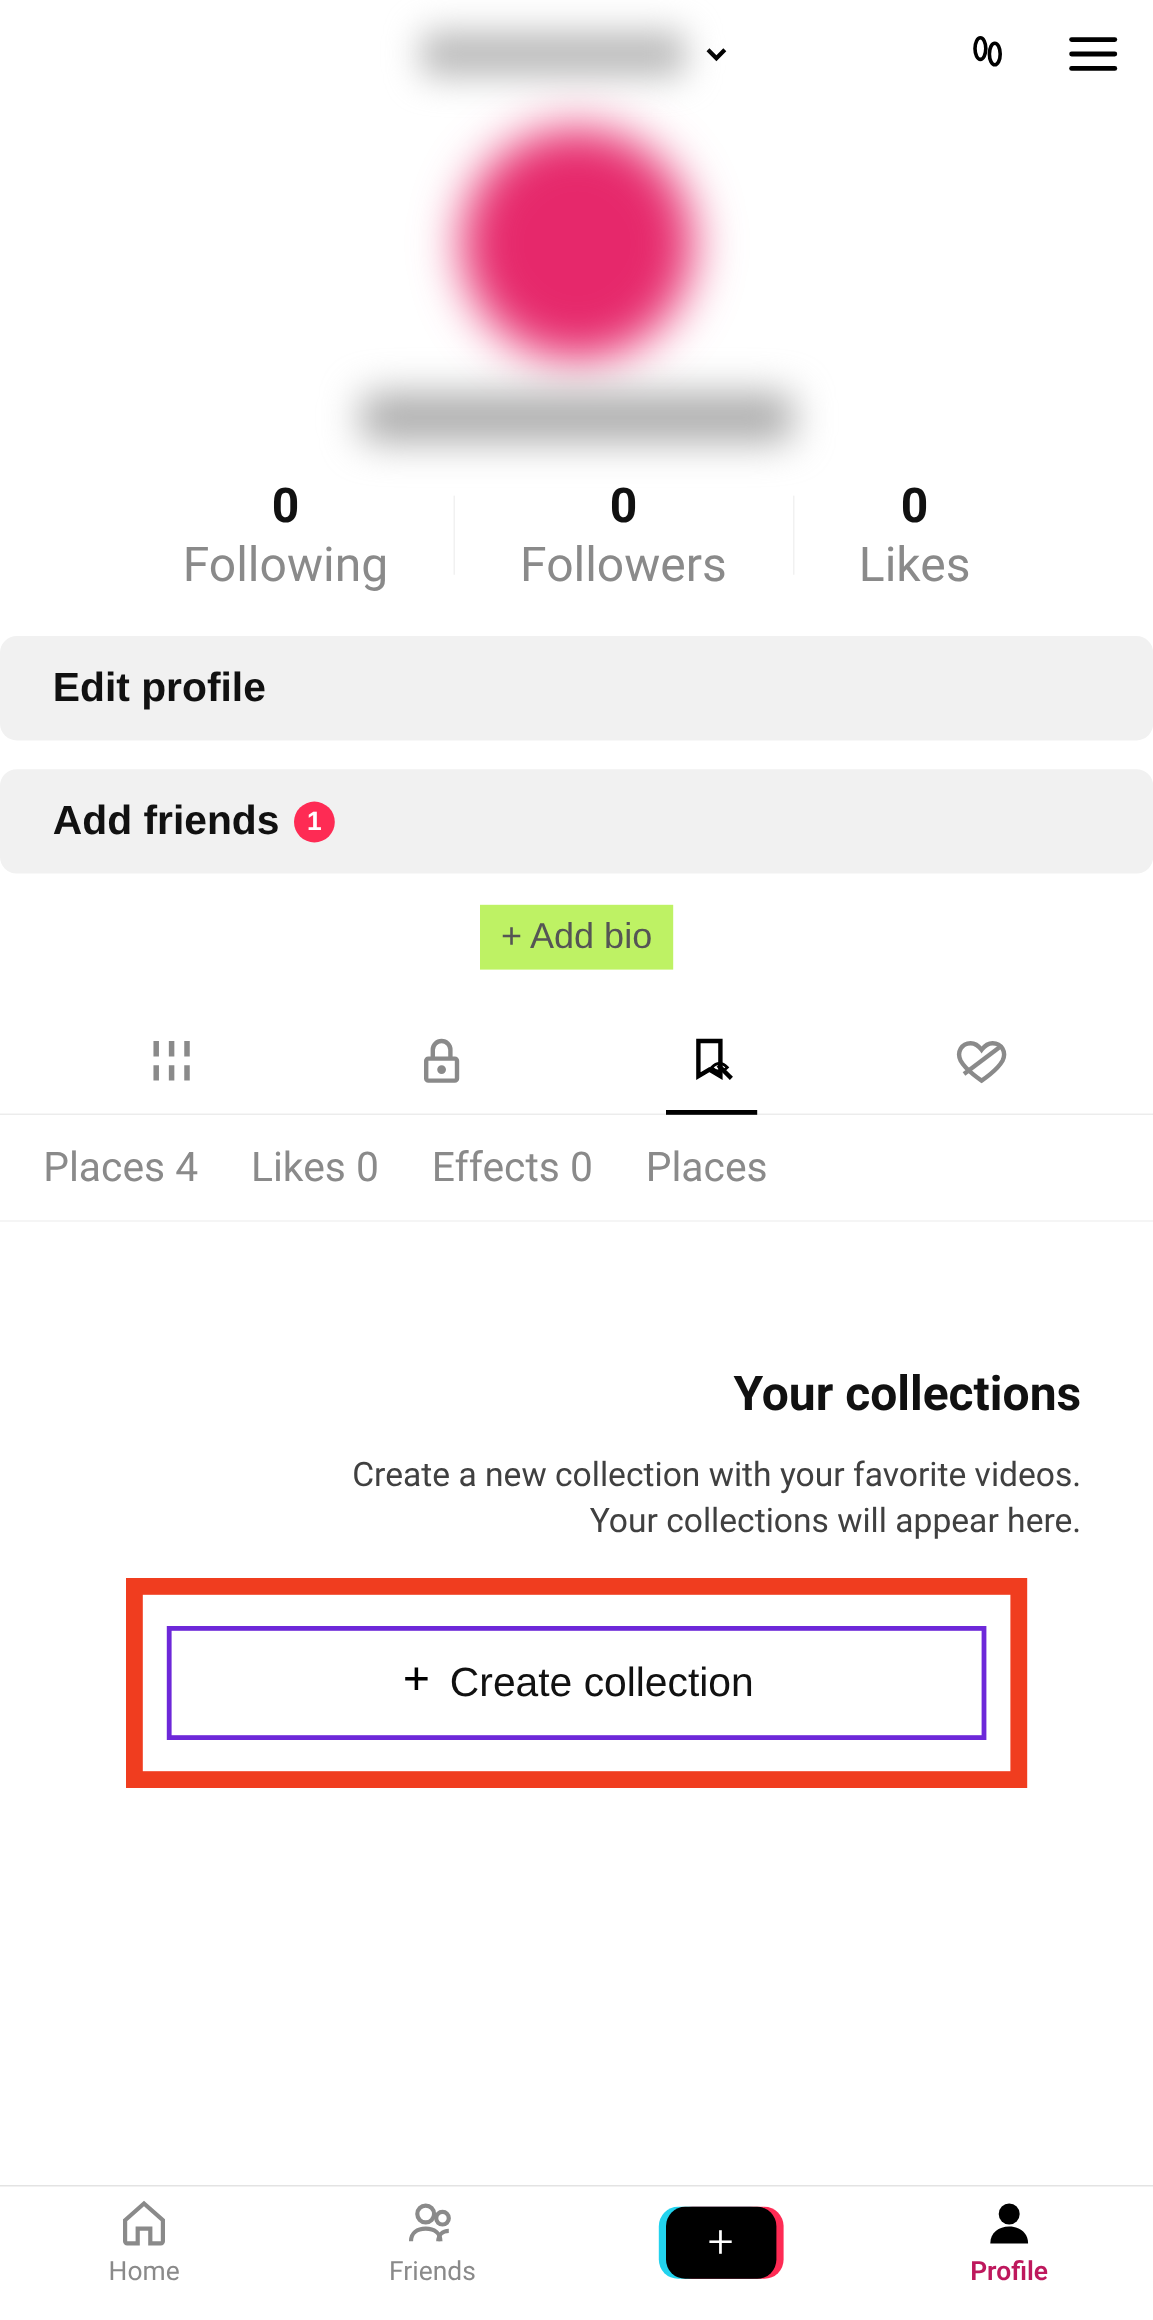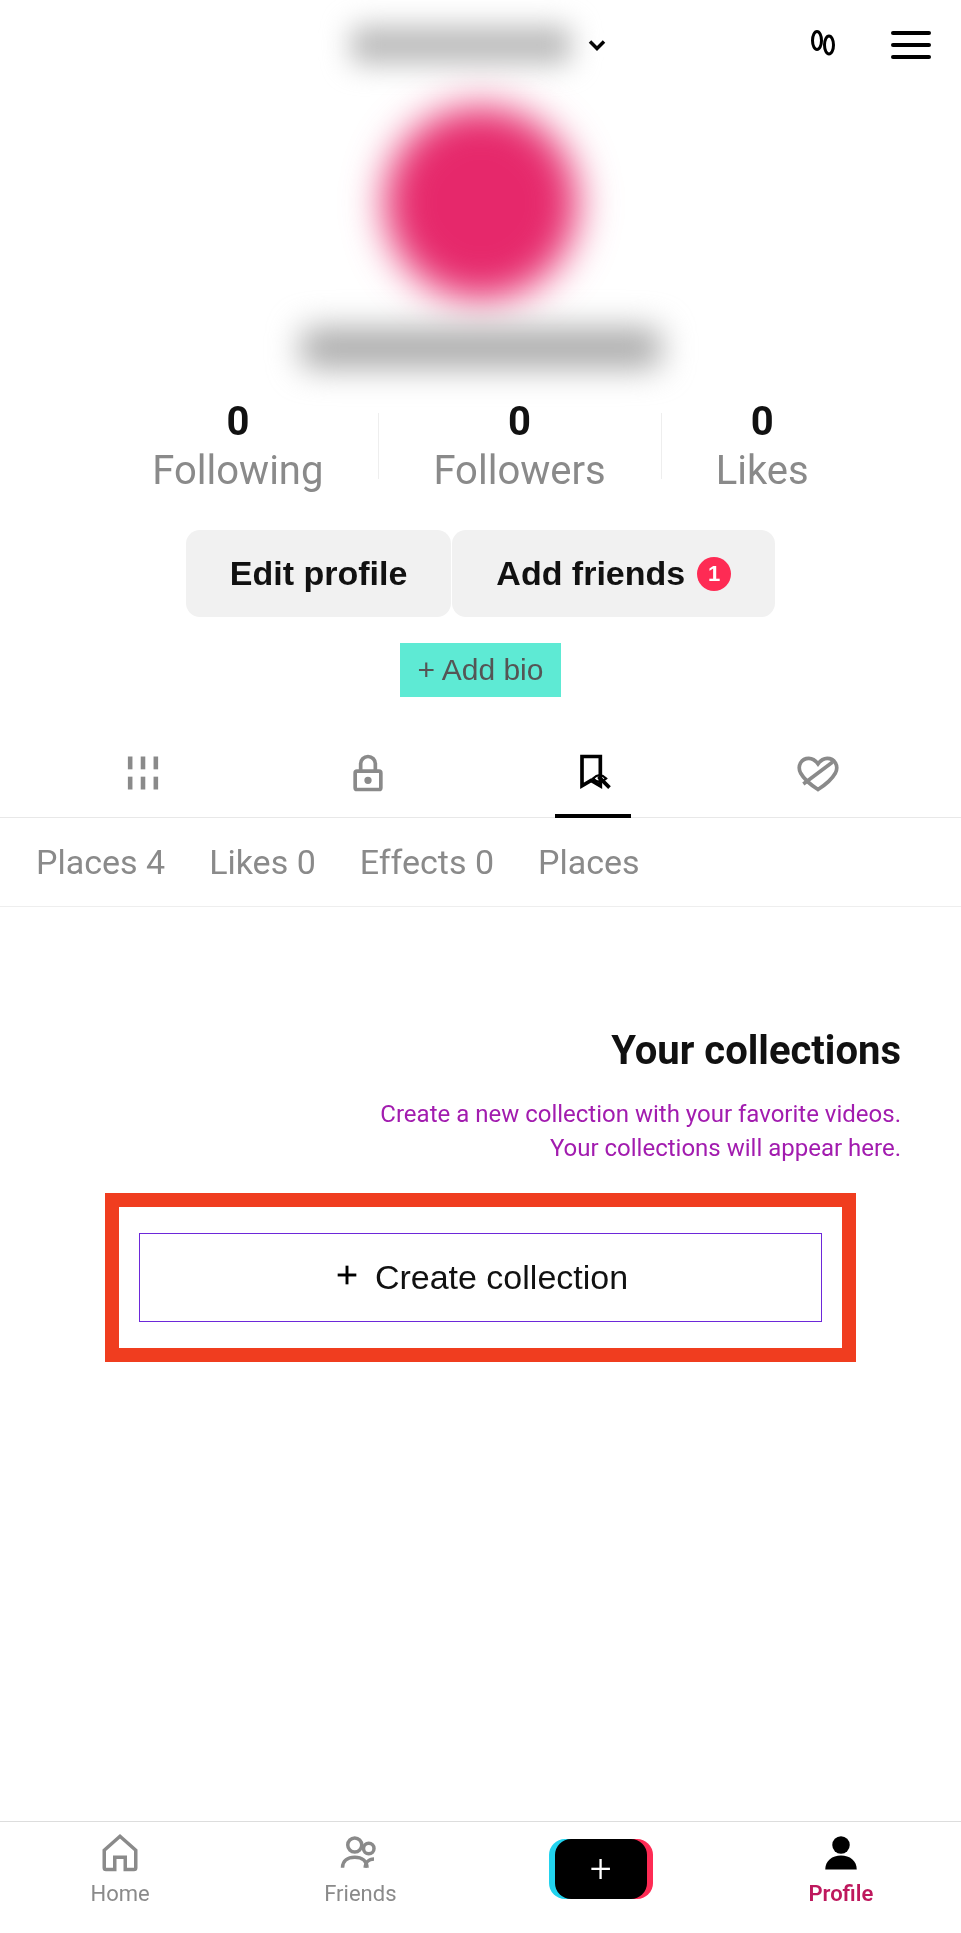--- a/index.html
+++ b/index.html
@@ -94,22 +94,23 @@
     bottom: 15px;
     width: 1px;
     background: #eee;
   }
   .stat-number { font-size: 40px; font-weight: 700; color: #111; }
   .stat-label { font-size: 40px; color: #8a8a8a; margin-top: 2px; }
 
   .action-buttons {
     display: flex;
     justify-content: center;
-    gap: 1px;
+    gap: 24px;
     margin-top: 36px;
+    flex-direction: column;
   }
   .pill-btn {
     background: #f1f1f1;
     border: none;
     border-radius: 14px;
     padding: 24px 44px;
     font-size: 34px;
     font-weight: 600;
     color: #111;
     display: flex;
@@ -126,21 +127,21 @@
     display: inline-flex;
     align-items: center;
     justify-content: center;
     font-size: 22px;
     font-weight: 600;
   }
 
   .add-bio {
     display: block;
     margin: 26px auto 0;
-    background: #5eead4;
+    background: #bef264;
     border: none;
     padding: 10px 18px;
     font-size: 30px;
     color: #555;
     cursor: pointer;
   }
 
   .icon-tabs {
     display: flex;
     justify-content: space-around;
@@ -177,30 +178,30 @@
     white-space: nowrap;
   }
   .sub-tab { font-size: 34px; color: #8a8a8a; cursor: pointer; }
   .sub-tab.active { color: #111; font-weight: 600; }
 
   .empty-state {
     text-align: right;
     padding: 120px 60px 0;
   }
   .empty-title { font-size: 40px; font-weight: 700; color: #111; margin-bottom: 24px; }
-  .empty-desc { font-size: 24px; color: #a21caf; line-height: 1.4; }
+  .empty-desc { font-size: 28px; color: #404040; line-height: 1.4; }
 
   .highlight-box {
     border: 14px solid #f03d1f;
     margin: 28px 105px 0;
     padding: 26px 20px;
   }
   .create-btn {
     width: 100%;
-    border: 1px solid #6d28d9;
+    border: 4px solid #6d28d9;
     background: #fff;
     padding: 24px 0;
     font-size: 34px;
     font-weight: 500;
     color: #111;
     display: flex;
     align-items: center;
     justify-content: center;
     gap: 14px;
     cursor: pointer;

